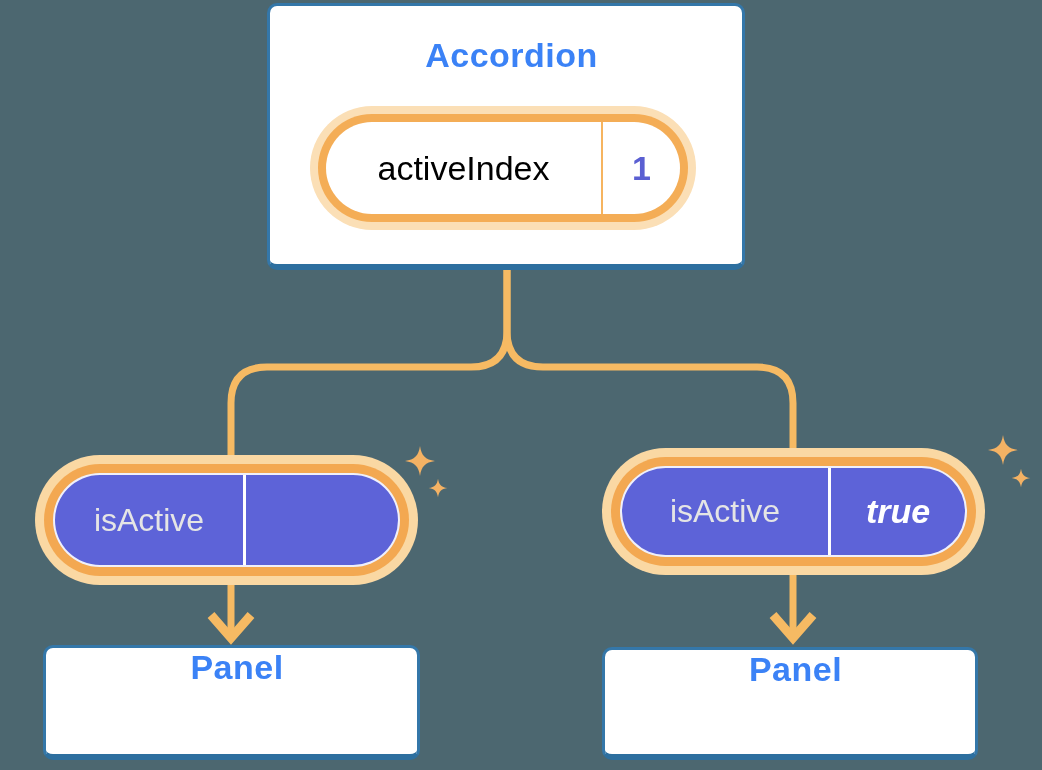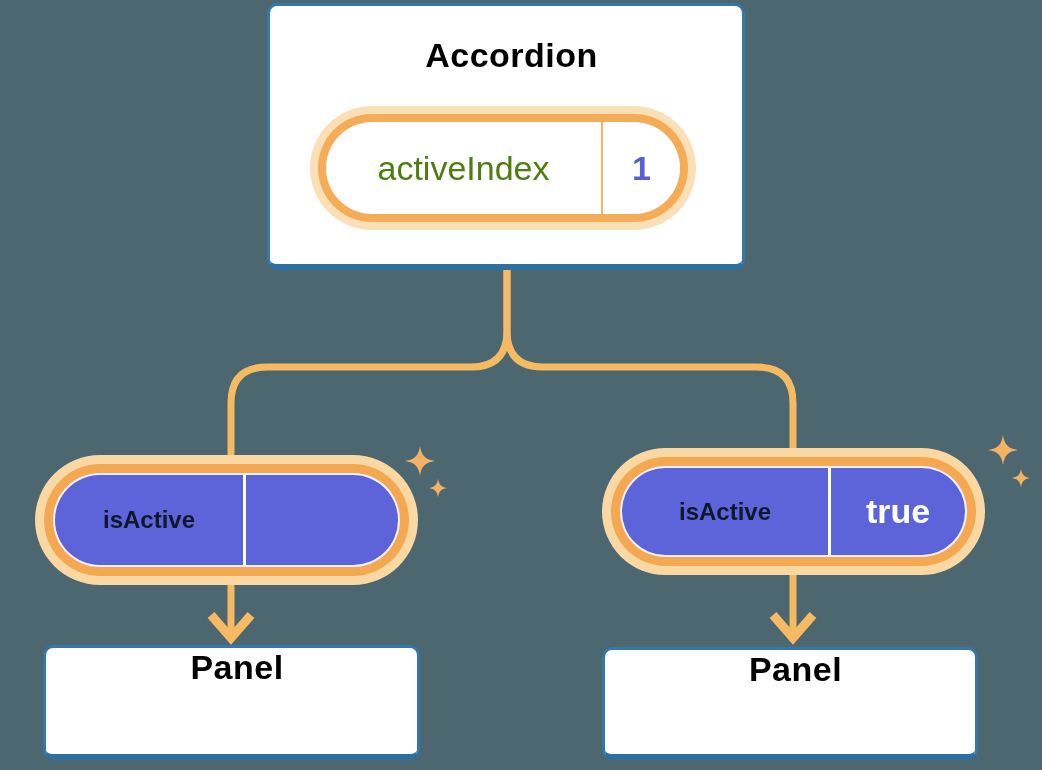--- a/index.html
+++ b/index.html
@@ -18,21 +18,21 @@
   .card{
     position:absolute;
     background:#FFFFFF;
     border:3px solid #3477A9;
     border-bottom:6px solid #2D6F9F;
     border-radius:10px;
     box-sizing:border-box;
     z-index:2;
   }
   .card-title{
-    color:#000000;
+    color:#3b82f6;
     font-size:34px;
     font-weight:700;
     letter-spacing:0.5px;
     text-align:center;
     padding-left:11px;
   }
   .accordion-card{left:267px;top:3px;width:478px;height:267px;}
   .accordion-card .card-title{margin-top:30px;}
   .panel-card{display:flex;align-items:flex-start;justify-content:center;}
   .panel-left{left:43px;top:645px;width:377px;height:115px;}
@@ -53,36 +53,36 @@
   }
   .pill-section{display:flex;align-items:center;justify-content:center;}
   .pill-divider{width:3px;}
 
   
   .state-pill{left:40px;top:100px;width:386px;height:124px;}
   .state-pill .pill-glow{padding:8px;background:#FBDFB6;}
   .state-pill .pill-ring{padding:8px;background:#F4AD56;}
   .state-pill .pill-core{background:#FFFFFF;}
   .state-pill .pill-divider{width:2px;background:#F6B45F;}
-  .state-pill .name{color:#4d7c0f;font-size:34px;font-weight:400;}
+  .state-pill .name{color:#000000;font-size:34px;font-weight:400;}
   .state-pill .value{color:#5A5FD2;font-size:34px;font-weight:700;}
   .state-pill .sec-left{width:275px;}
   .state-pill .sec-right{flex:1;}
 
   
   .prop-pill .pill-core{background:#5D63D8;border:2px solid rgba(255,255,255,0.9);}
   .prop-pill .pill-divider{background:#FFFFFF;}
-  .prop-pill .name{color:#0f172a;font-size:24px;font-weight:700;}
+  .prop-pill .name{color:#e5e5e5;font-size:32px;font-weight:400;}
   .prop-pill .value{color:#FFFFFF;font-size:34px;font-weight:700;}
   .prop-pill-left{left:35px;top:455px;width:383px;height:130px;}
   .prop-pill-left .sec-left{width:188px;}
   .prop-pill-left .sec-right{flex:1;}
   .prop-pill-right{left:602px;top:448px;width:383px;height:127px;}
   .prop-pill-right .sec-left{width:206px;}
-  .prop-pill-right .sec-right{flex:1;}
+  .prop-pill-right .sec-right{flex:1;font-style:italic;}
 </style>
 </head>
 <body>
 
 <div class="canvas">
 
   <svg class="wires" width="1042" height="770" viewBox="0 0 1042 770" aria-hidden="true">
     <defs>
       <path id="spark" d="M0,-15 C1.5,-5.2 5.2,-1.5 15,0 C5.2,1.5 1.5,5.2 0,15 C-1.5,5.2 -5.2,1.5 -15,0 C-5.2,-1.5 -1.5,-5.2 0,-15 Z"></path>
     </defs>

